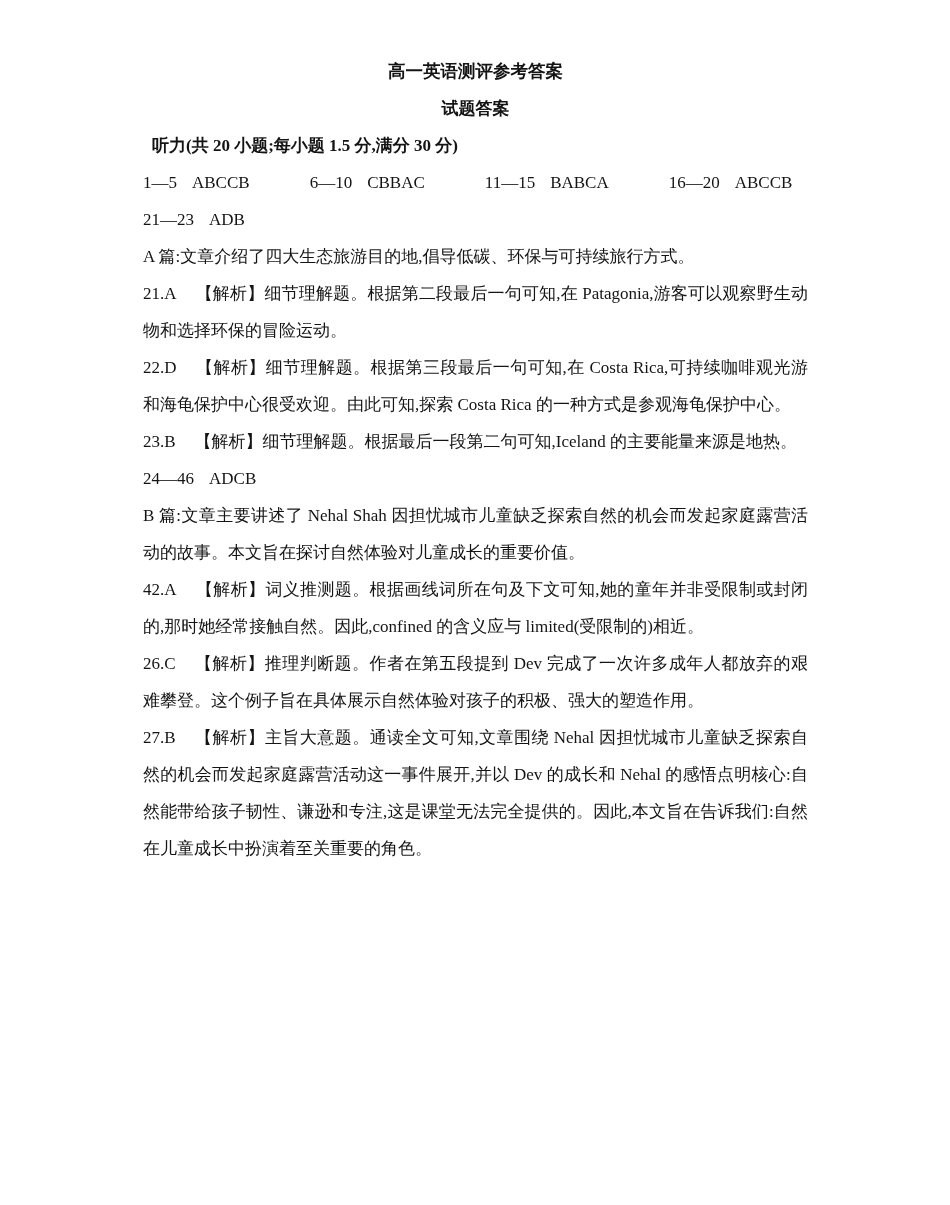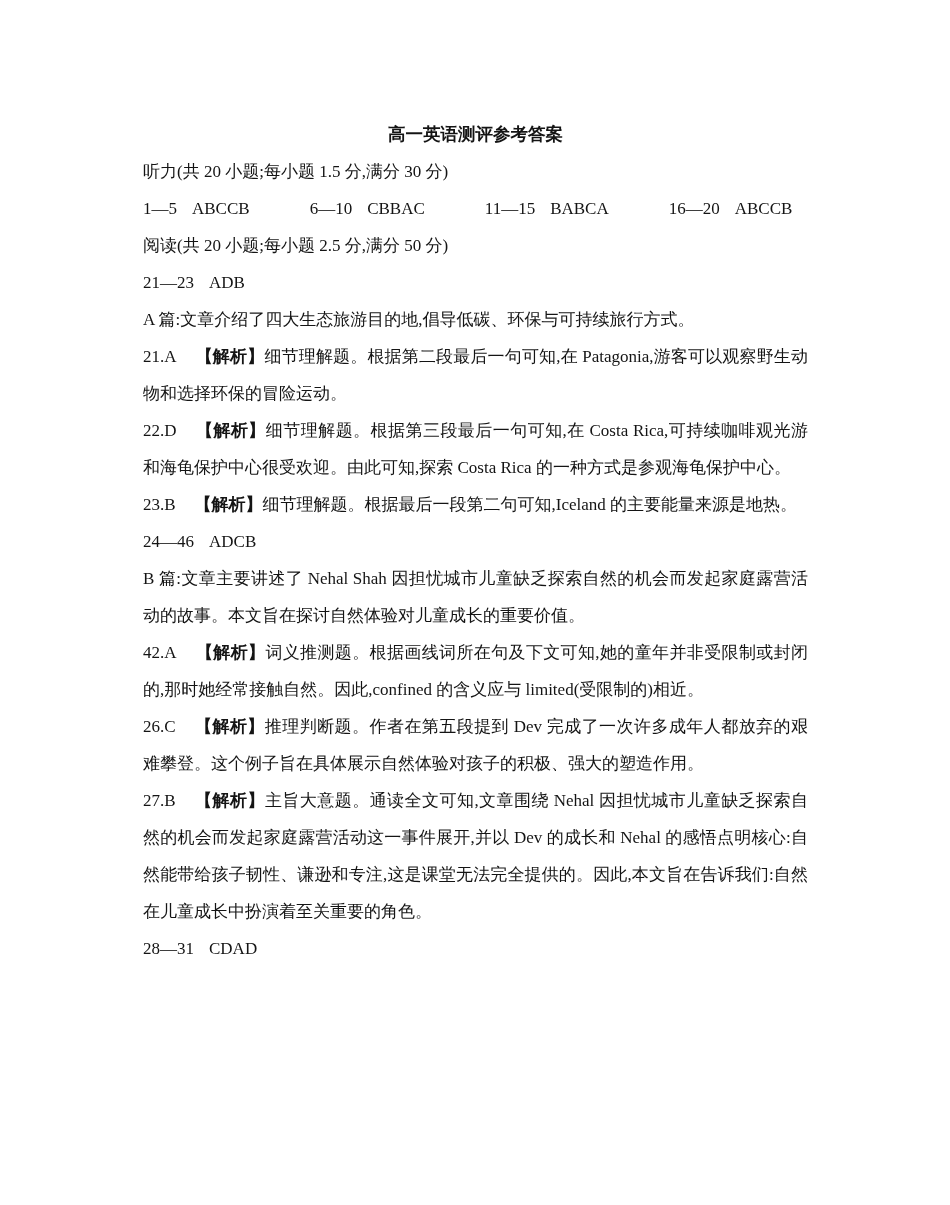--- a/index.html
+++ b/index.html
@@ -9,66 +9,67 @@
     color: #141414;
     font-family: "Liberation Serif", "DejaVu Serif", serif;
   }
   .page {
     position: relative;
     width: 950px;
     height: 1205px;
     background: #ffffff;
     overflow: hidden;
     box-sizing: border-box;
-    padding: 116px 142px 0 143px;
+    padding: 53px 142px 0 143px;
     font-size: 17px;
     line-height: 37px;
   }
   .title {
     text-align: center;
     font-weight: bold;
     font-size: 17.5px;
     margin: 0;
   }
   .subtitle {
     text-align: center;
     font-weight: bold;
     margin: 0;
   }
   p {
     margin: 0;
     text-align: justify;
   }
   .section-header {
-    font-weight: normal;
+    font-weight: bold;
     text-align: left;
+    margin-left: 9px;
   }
   .ans-row { text-align: left; }
   .ans-group + .ans-group { margin-left: 60px; }
   .ans-letters { margin-left: 15px; }
   .analysis-tag {
-    font-weight: bold;
+    font-weight: normal;
     margin-left: 19px;
   }
   .item-num { font-weight: normal; font-family: Liberation Serif, serif; }
 </style>
 </head>
 <body>
 
 <div class="page">
 
   <p class="title">高一英语测评参考答案</p>
+  <p class="subtitle">试题答案</p>
 
   <p class="section-header">听力(共 20 小题;每小题 1.5 分,满分 30 分)</p>
 
   <p class="ans-row">
     <span class="ans-group"><span>1—5</span><span class="ans-letters">ABCCB</span></span><span class="ans-group"><span>6—10</span><span class="ans-letters">CBBAC</span></span><span class="ans-group"><span>11—15</span><span class="ans-letters">BABCA</span></span><span class="ans-group"><span>16—20</span><span class="ans-letters">ABCCB</span></span>
   </p>
 
-  <p class="section-header">阅读(共 20 小题;每小题 2.5 分,满分 50 分)</p>
 
   <p class="ans-row">
     <span>21—23</span><span class="ans-letters">ADB</span>
   </p>
 
   <p>A 篇:文章介绍了四大生态旅游目的地,倡导低碳、环保与可持续旅行方式。</p>
 
   <p>
     <span class="item-num">21.A</span><span class="analysis-tag">【解析】</span><span>细节理解题。根据第二段最后一句可知,在 Patagonia,游客可以观察野生动物和选择环保的冒险运动。</span>
   </p>
@@ -93,17 +94,14 @@
 
 
   <p>
     <span class="item-num">26.C</span><span class="analysis-tag">【解析】</span><span>推理判断题。作者在第五段提到 Dev 完成了一次许多成年人都放弃的艰难攀登。这个例子旨在具体展示自然体验对孩子的积极、强大的塑造作用。</span>
   </p>
 
   <p>
     <span class="item-num">27.B</span><span class="analysis-tag">【解析】</span><span>主旨大意题。通读全文可知,文章围绕 Nehal 因担忧城市儿童缺乏探索自然的机会而发起家庭露营活动这一事件展开,并以 Dev 的成长和 Nehal 的感悟点明核心:自然能带给孩子韧性、谦逊和专注,这是课堂无法完全提供的。因此,本文旨在告诉我们:自然在儿童成长中扮演着至关重要的角色。</span>
   </p>
 
-  <p class="ans-row">
-    <span>28—31</span><span class="ans-letters">CDAD</span>
-  </p>
 
 </div>
 
 </body></html>

